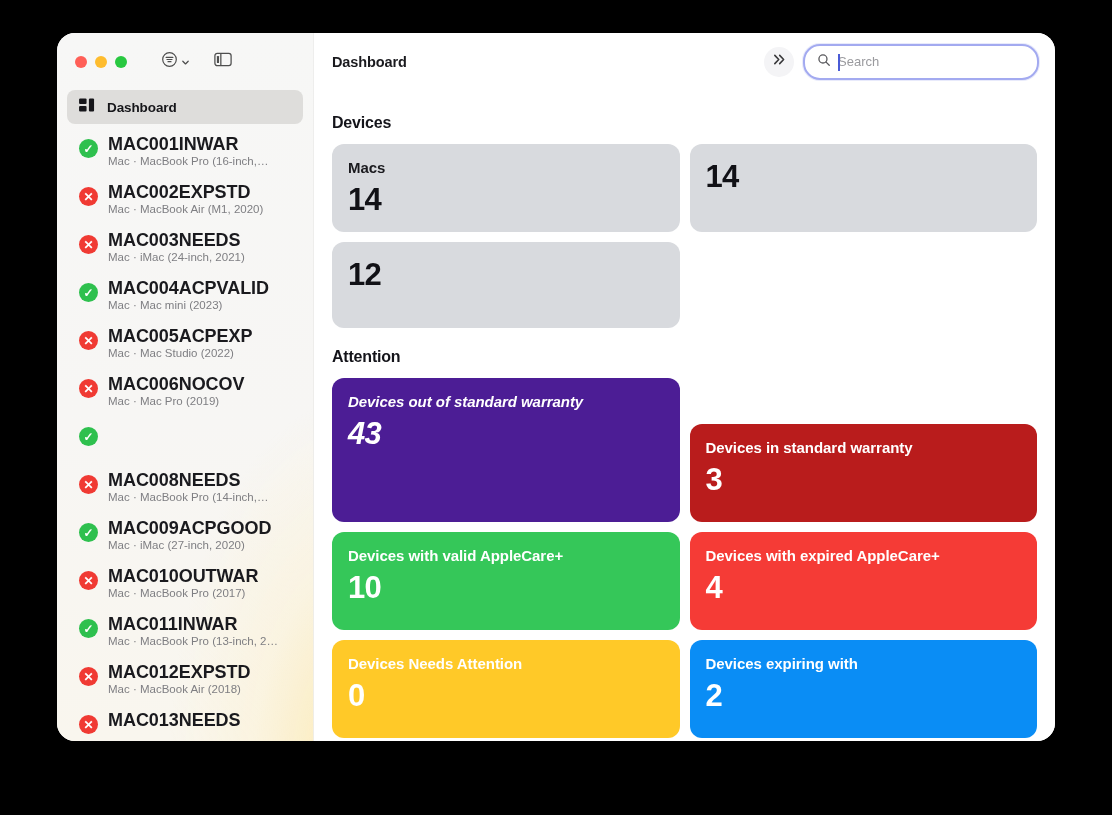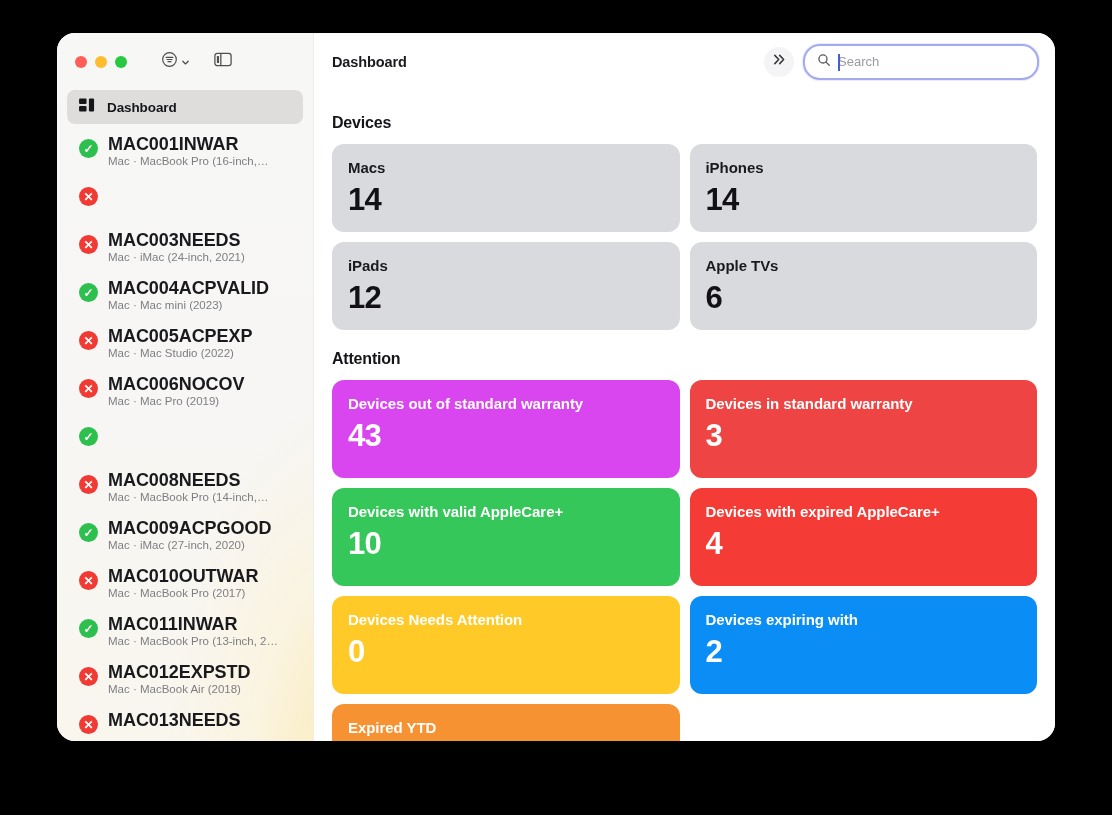--- a/index.html
+++ b/index.html
@@ -324,20 +324,24 @@
         <div id="device-list">
             <div class="dev-row">
               <span class="badge ok">✓</span>
               <div class="dev-text">
                 <div class="dev-name">MAC001INWAR</div>
                 <div class="dev-sub">Mac · MacBook Pro (16-inch,…</div>
               </div>
             </div>
             <div class="dev-row">
               <span class="badge bad">✕</span>
+              <div class="dev-text">
+                <div class="dev-name">MAC002EXPSTD</div>
+                <div class="dev-sub">Mac · MacBook Air (M1, 2020)</div>
+              </div>
             </div>
             <div class="dev-row">
               <span class="badge bad">✕</span>
               <div class="dev-text">
                 <div class="dev-name">MAC003NEEDS</div>
                 <div class="dev-sub">Mac · iMac (24-inch, 2021)</div>
               </div>
             </div>
             <div class="dev-row">
               <span class="badge ok">✓</span>
@@ -439,40 +443,34 @@
 
       <div class="content">
 
         <div class="sec-title">Devices</div>
         <div class="grid" id="devices-grid">
             <div class="card plain">
               <div class="card-label">Macs</div>
               <div class="card-value">14</div>
             </div>
             <div class="card plain">
-              <div class="card-label">iPhones</div>
               <div class="card-value">14</div>
             </div>
             <div class="card plain">
-              <div class="card-label">iPads</div>
               <div class="card-value">12</div>
-            </div>
-            <div class="card plain">
-              <div class="card-label">Apple TVs</div>
-              <div class="card-value">6</div>
             </div>
           </div>
 
         <div class="sec-title warranty">Attention</div>
         <div class="grid" id="warranty-grid">
-            <div class="card color tall" style="background: #d946ef;">
+            <div class="card color tall" style="background: #4c1d95; font-style: italic;">
               <div class="card-label">Devices out of standard warranty</div>
               <div class="card-value">43</div>
             </div>
-            <div class="card color tall" style="background: #ef4444;">
+            <div class="card color tall" style="background: #b91c1c; margin-top: 46px;">
               <div class="card-label">Devices in standard warranty</div>
               <div class="card-value">3</div>
             </div>
             <div class="card color tall" style="background: rgb(53, 199, 89);">
               <div class="card-label">Devices with valid AppleCare+</div>
               <div class="card-value">10</div>
             </div>
             <div class="card color tall" style="background: rgb(245, 59, 54);">
               <div class="card-label">Devices with expired AppleCare+</div>
               <div class="card-value">4</div>

